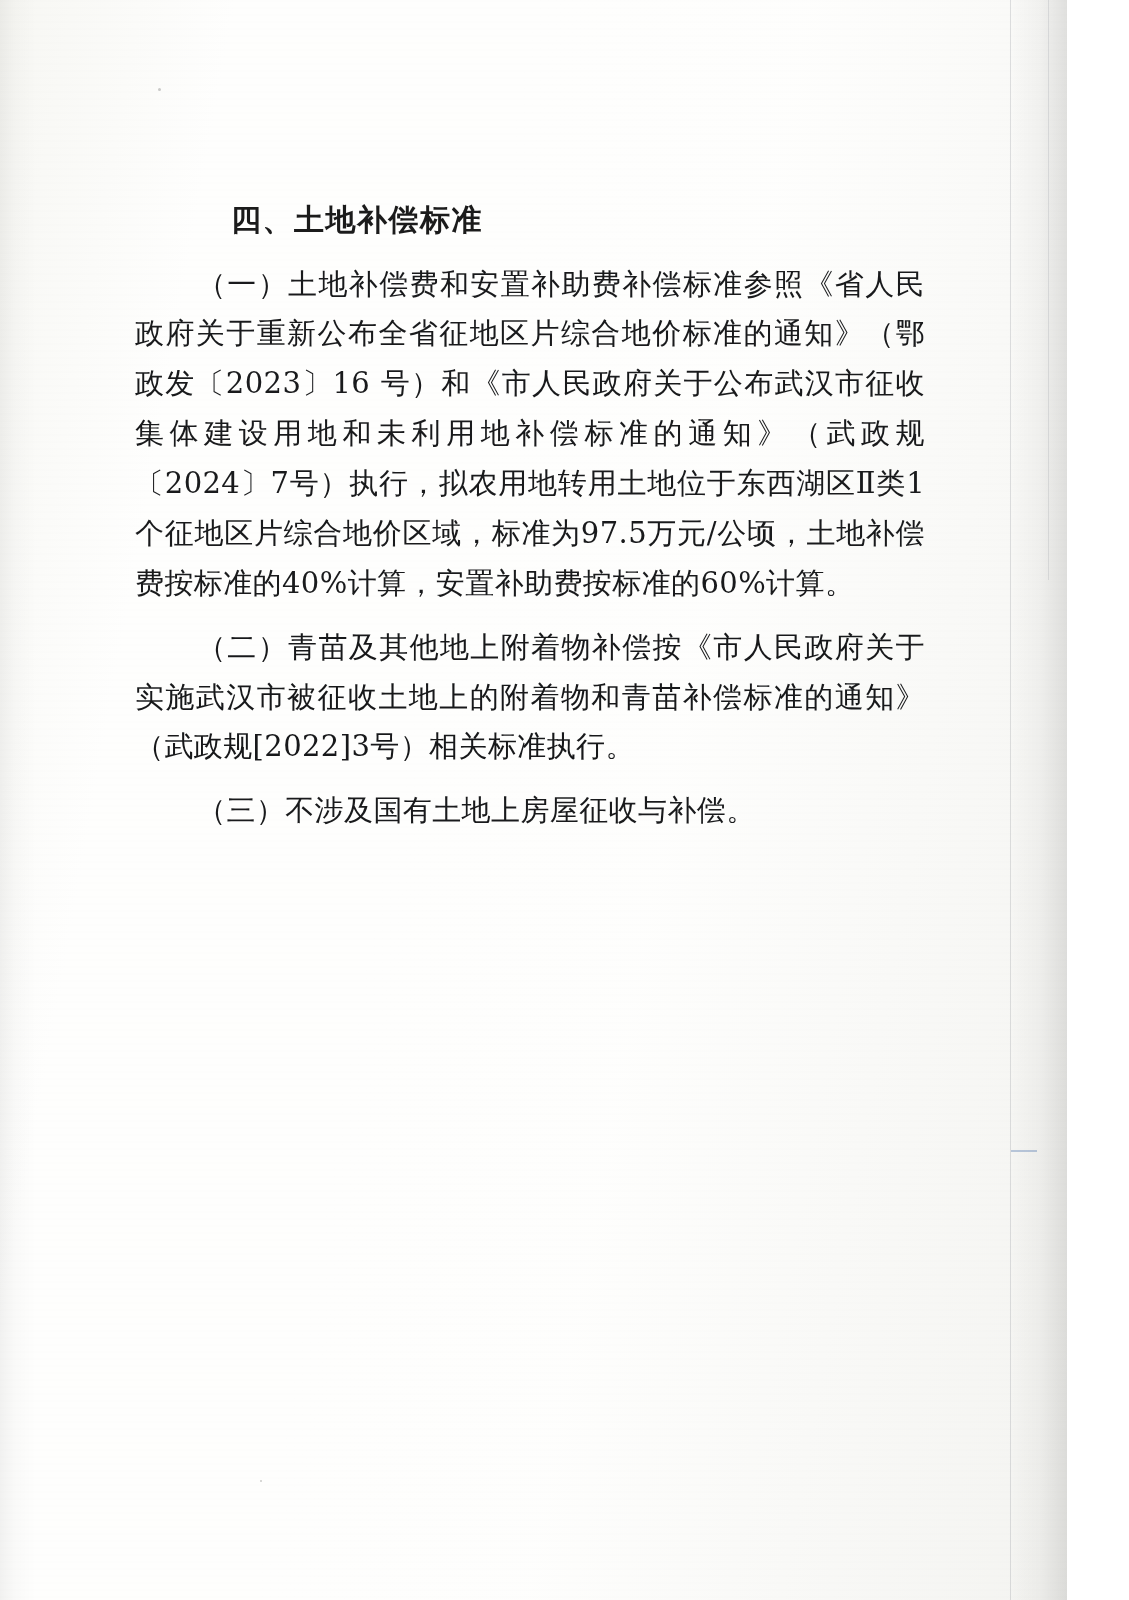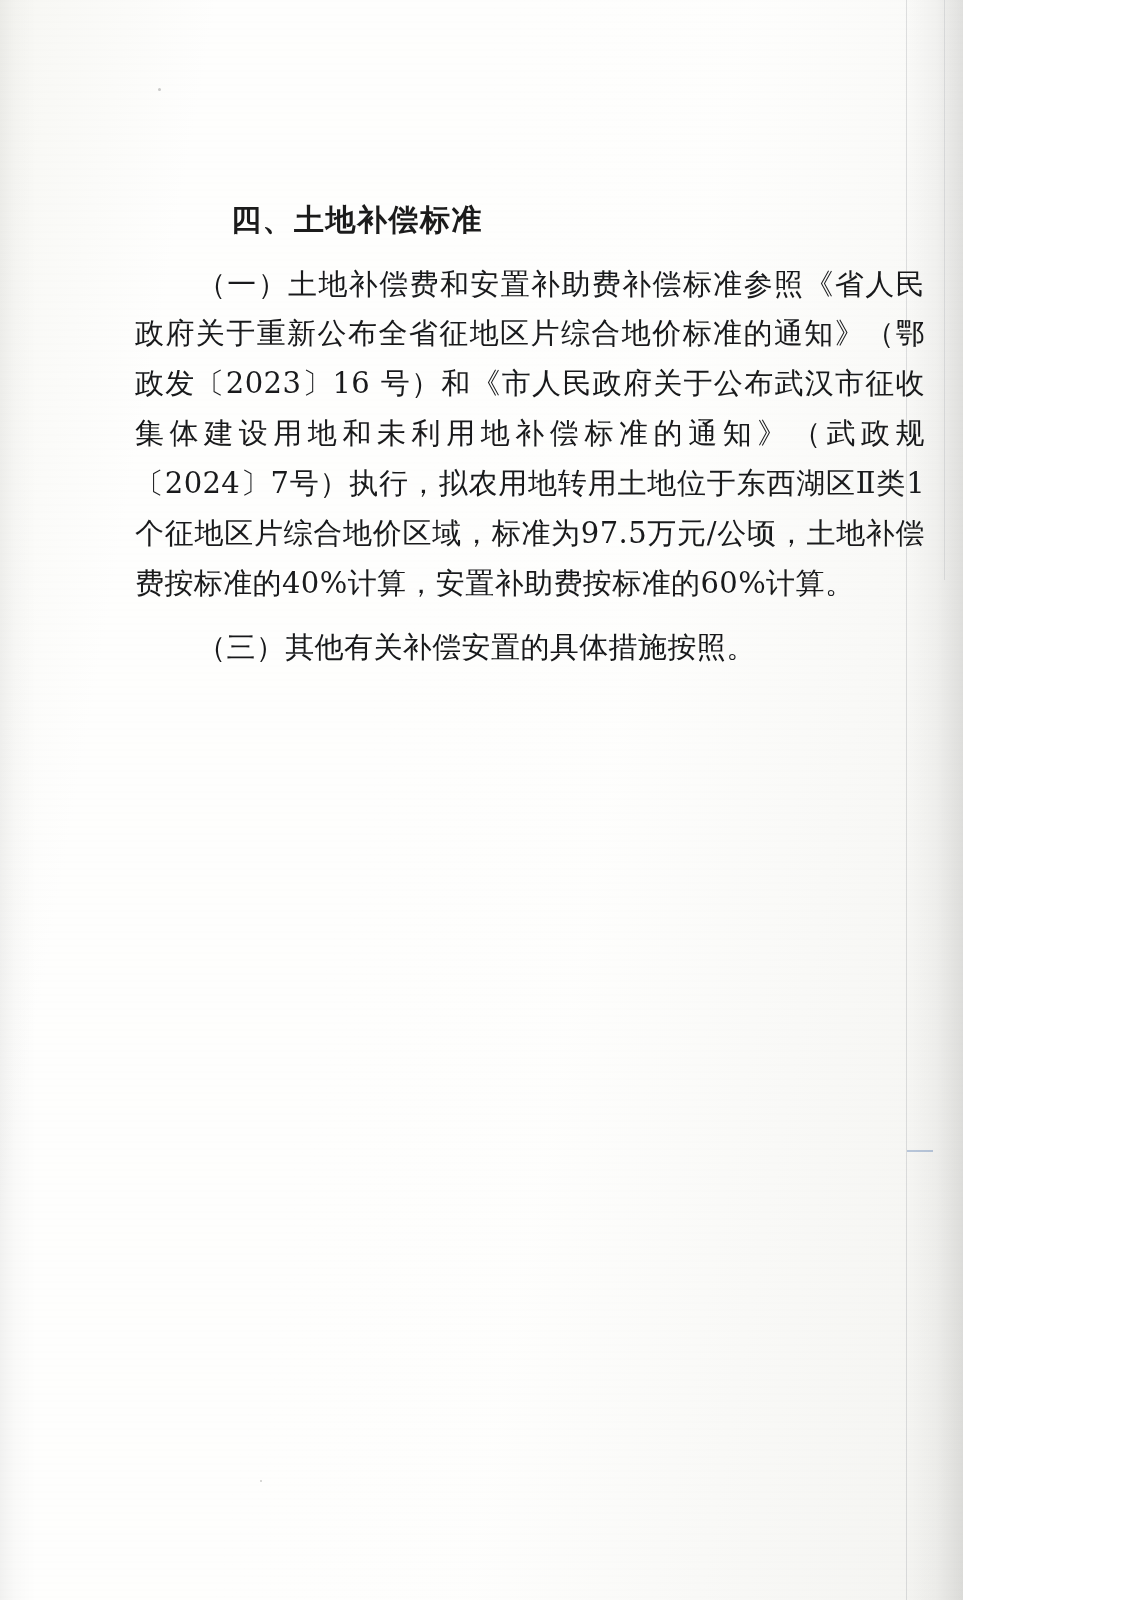--- a/index.html
+++ b/index.html
@@ -10,21 +10,21 @@
     width: 1129px;
     height: 1600px;
     background: #ffffff;
     font-family: "DejaVu Serif", "Liberation Serif", serif;
     overflow: hidden;
   }
 
   
   .page {
     position: relative;
-    width: 963px;
+    width: 1067px;
     height: 1600px;
     box-sizing: border-box;
     background:
       linear-gradient(100deg, rgba(246,246,242,0.9) 0%, rgba(255,255,255,0.6) 18%, rgba(255,255,255,0.4) 60%, rgba(243,243,240,0.95) 100%),
       linear-gradient(#fdfdfb, #fdfdfb);
     overflow: hidden;
   }
 
   
   .scan-bands {
@@ -150,19 +150,20 @@
   <div class="speck" style="left:158px; top:88px; width:3px; height:3px;"></div>
   <div class="speck" style="left:905px; top:530px; width:2px; height:2px;"></div>
   <div class="speck" style="left:260px; top:1480px; width:2px; height:2px;"></div>
 
   <div class="content">
 
     <h2 class="heading">四、土地补偿标准</h2>
 
     <p class="para indent">（一）土地补偿费和安置补助费补偿标准参照《省人民政府关于重新公布全省征地区片综合地价标准的通知》（鄂政发〔2023〕16 号）和《市人民政府关于公布武汉市征收集体建设用地和未利用地补偿标准的通知》（武政规〔2024〕7号）执行，拟农用地转用土地位于东西湖区Ⅱ类1个征地区片综合地价区域，标准为97.5万元/公顷，土地补偿费按标准的40%计算，安置补助费按标准的60%计算。</p>
 
+    <p class="para indent">（二）青苗及其他地上附着物补偿按《市人民政府关于实施武汉市被征收土地上的附着物和青苗补偿标准的通知》（武政规[2022]3号）相关标准执行。</p>
 
-    <p class="para indent last-block">（三）其他有关补偿安置的具体措施按照。</p>
+    <p class="para indent last-block">（三）不涉及国有土地上房屋征收与补偿。</p>
 
 
 
   </div>
 </div>
 
 </body></html>

